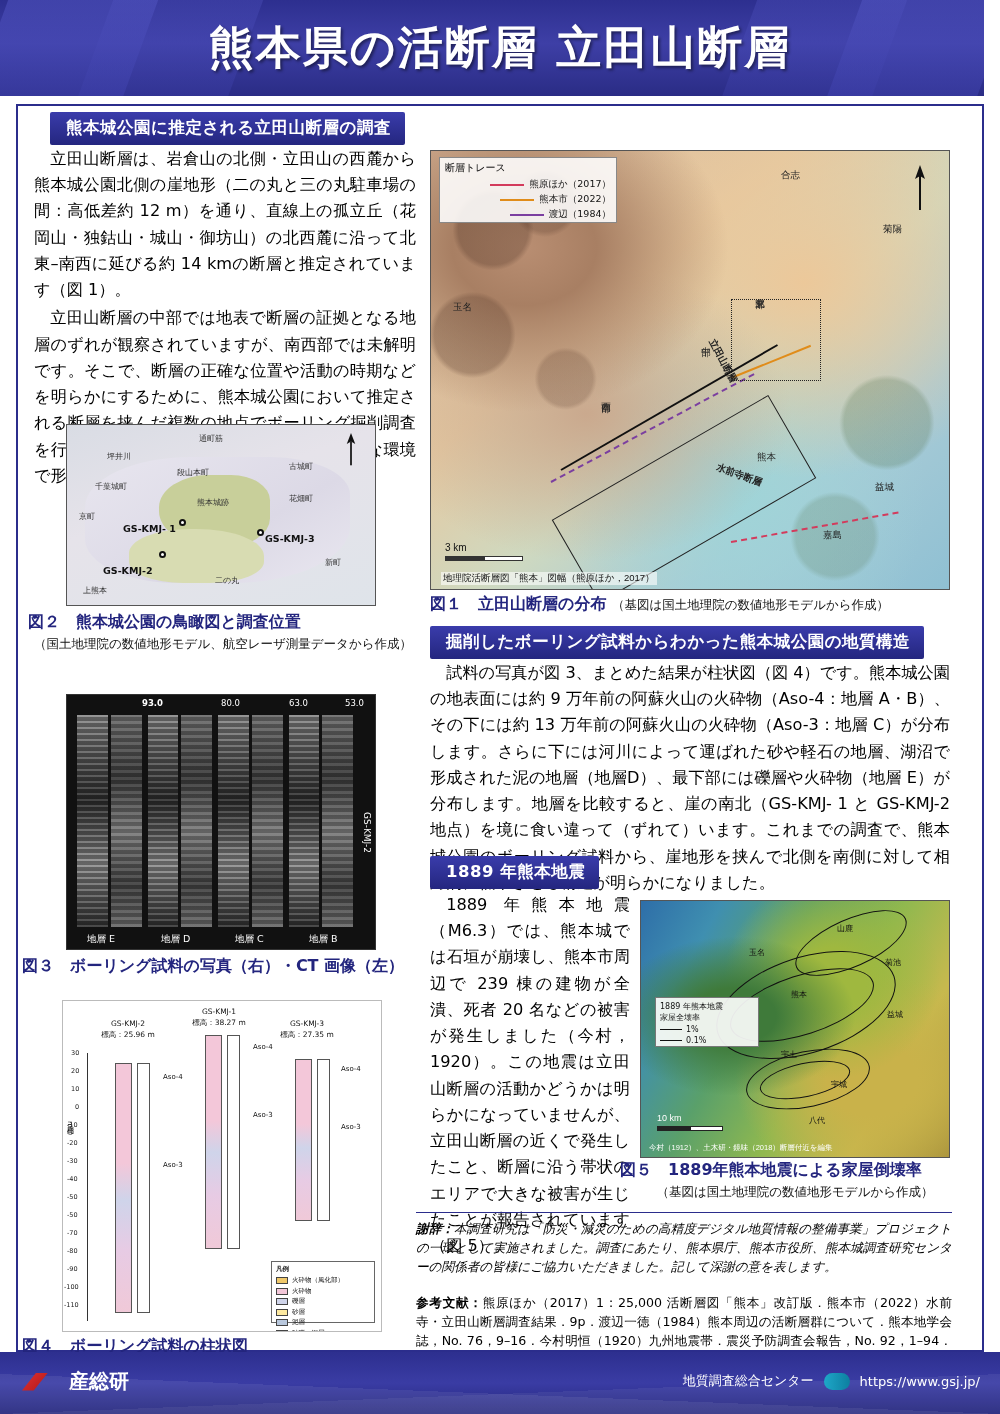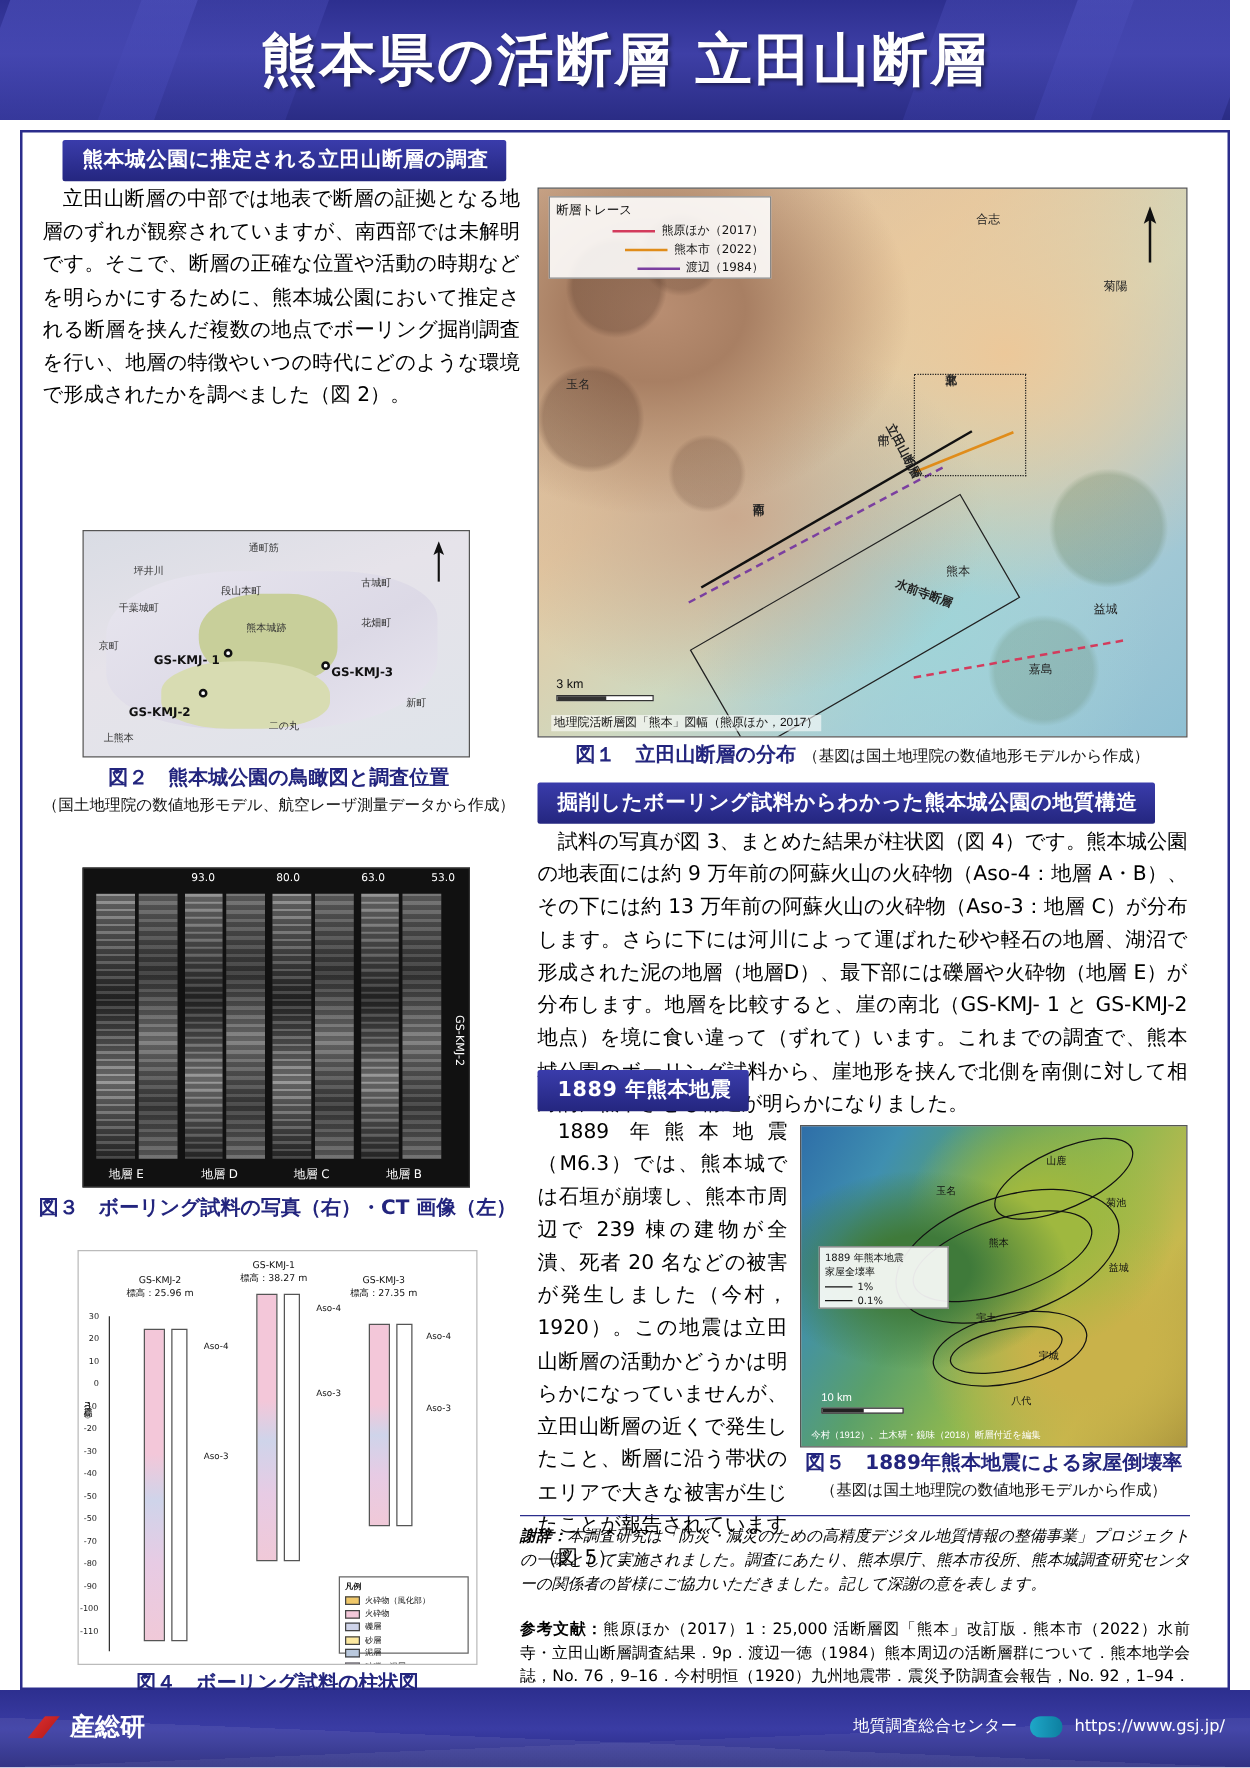--- a/index.html
+++ b/index.html
@@ -64,21 +64,21 @@
     font-size:16.2px;
     line-height:1.62;
     text-align:justify;
     font-family:"DejaVu Sans", sans-serif;
     color:#000;
   }
   .body-text p { margin:0 0 2px 0; text-indent:1em; }
 
   
   .cap {
-    position:absolute; text-align:center;
+    position:absolute; 
     color:#23257e; font-weight:bold; font-size:16px;
     font-family:"DejaVu Sans", sans-serif;
   }
   .cap .small {
     display:inline-block; color:#111; font-weight:normal; font-size:12.5px;
   }
   .cap-sub {
     position:absolute; text-align:center; color:#111;
     font-size:12.5px; font-family:"DejaVu Sans", sans-serif;
   }
@@ -285,21 +285,21 @@
   }
   .footer .mtn {
     position:absolute; left:0; bottom:0; width:1000px; height:40px;
     background:
       linear-gradient(to top right, rgba(255,255,255,.12) 0 50%, rgba(0,0,0,0) 50%),
       linear-gradient(to top left, rgba(255,255,255,.1) 0 50%, rgba(0,0,0,0) 50%);
     opacity:.6;
   }
   .footer .left {
     position:absolute; left:22px; top:16px; color:#fff;
-    font-size:20px; font-weight:bold; display:flex; align-items:center; gap:8px;
+    font-size:20px; font-weight:bold; display:flex; align-items:center; gap:21px;
     font-family:"DejaVu Sans", sans-serif;
   }
   .footer .logo-a {
     width:26px; height:18px;
     background:linear-gradient(135deg,#e03030,#b01818);
     clip-path:polygon(0 100%, 55% 0, 100% 0, 45% 100%);
   }
   .footer .right {
     position:absolute; right:20px; top:20px; color:#fff;
     font-size:13px; display:flex; align-items:center; gap:10px;
@@ -320,20 +320,21 @@
   <div class="chev c3"></div>
   <div class="chev c4"></div>
   <div class="header-title">熊本県の活断層 立田山断層</div>
 </div>
 
 <div class="frame"></div>
 
 <div class="sec-head" style="left:50px; top:112px;">熊本城公園に推定される立田山断層の調査</div>
 
 <div class="body-text" style="left:34px; top:146px; width:382px;">
+  <p>立田山断層は、岩倉山の北側・立田山の西麓から熊本城公園北側の崖地形（二の丸と三の丸駐車場の間：高低差約 12 m）を通り、直線上の孤立丘（花岡山・独鈷山・城山・御坊山）の北西麓に沿って北東–南西に延びる約 14 kmの断層と推定されています（図 1）。</p>
   <p>立田山断層の中部では地表で断層の証拠となる地層のずれが観察されていますが、南西部では未解明です。そこで、断層の正確な位置や活動の時期などを明らかにするために、熊本城公園において推定される断層を挟んだ複数の地点でボーリング掘削調査を行い、地層の特徴やいつの時代にどのような環境で形成されたかを調べました（図 2）。</p>
 </div>
 
 <div class="fig" id="fig1">
   <div class="hills"></div>
 
   <div class="legendbox">
     <div class="lt">断層トレース</div>
     <div class="row">
       <span class="swatch" style="border-top-color:#d33b5c"></span>
@@ -411,21 +412,21 @@
   <svg class="na" viewBox="0 0 14 40" width="12" height="34">
     <polygon points="7,0 12,13 7,10 2,13" fill="#111"></polygon>
     <rect x="6" y="10" width="2" height="28" fill="#111"></rect>
   </svg>
 </div>
 <div class="cap" style="left:28px; top:612px; width:390px;">図２　熊本城公園の鳥瞰図と調査位置</div>
 <div class="cap-sub" style="left:20px; top:636px; width:406px;">（国土地理院の数値地形モデル、航空レーザ測量データから作成）</div>
 
 <div class="fig" id="fig3">
   <div class="toptick" style="left:14px;margin-top:48px;">102.0</div>
-  <div class="toptick" style="left:86px;">93.0</div>
+  <div class="toptick" style="left:75px;font-weight:bold;">93.0</div>
   <div class="toptick" style="left:154px;">80.0</div>
   <div class="toptick" style="left:222px;">63.0</div>
   <div class="toptick" style="left:278px;">53.0</div>
 
   <div class="cols">
     <div class="col">
       <div class="strip ct"></div>
       <div class="strip"></div>
     </div>
     <div class="col">

